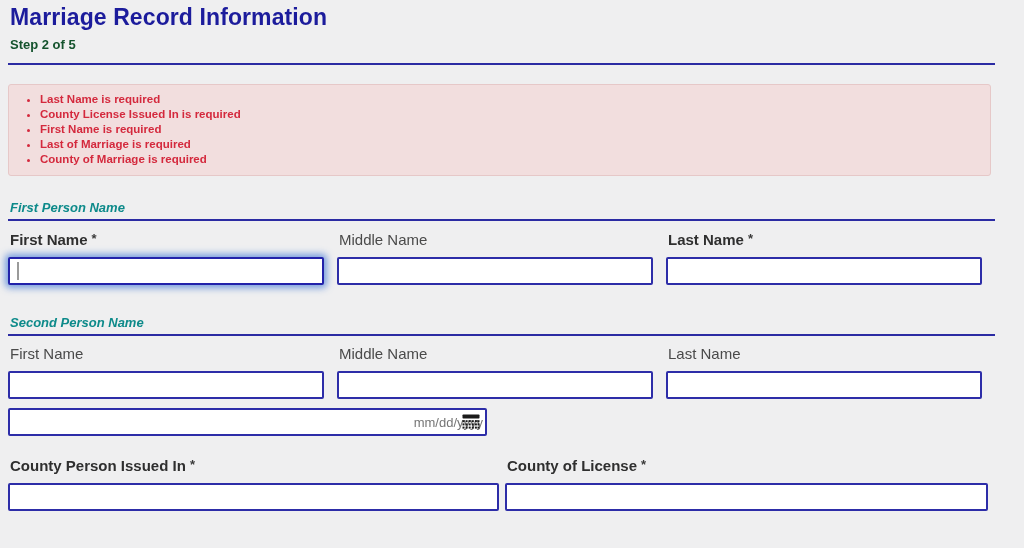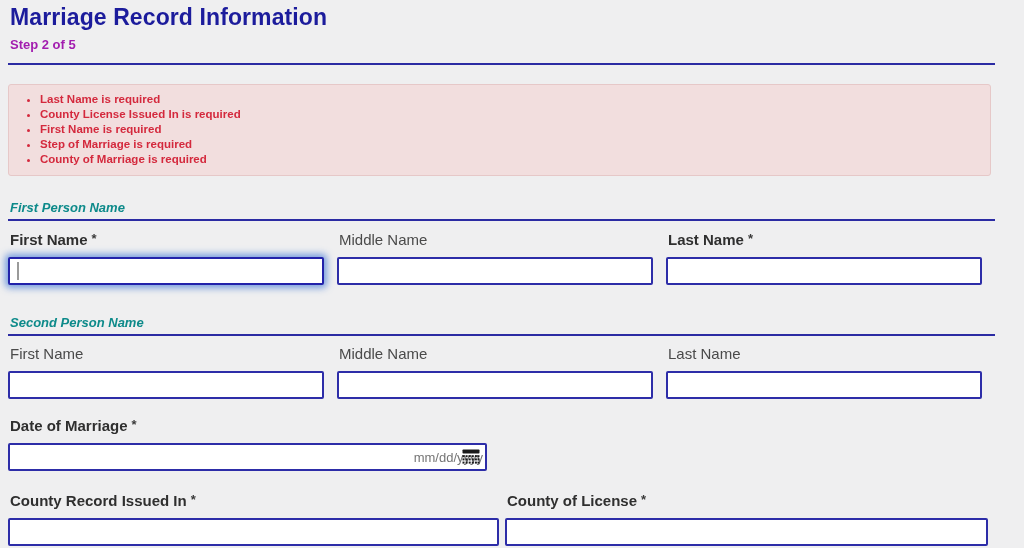--- a/index.html
+++ b/index.html
@@ -13,21 +13,21 @@
   .page { padding: 2px 29px 0 8px; }
 
   .page-title {
     font-size: 23px; font-weight: bold;
     color: #1c1c9c;
     margin: 2px 0 0 2px;
     letter-spacing: 0.1px;
   }
   .step-indicator {
     font-size: 13px; font-weight: bold;
-    color: #a21caf;
+    color: #14532d;
     margin: 6px 0 0 2px;
   }
   .top-rule {
     border: none;
     border-top: 2px solid #2b2ba3;
     margin: 11px 0 0 0;
   }
 
   .error-box {
     margin: 19px 4px 0 0;
@@ -139,21 +139,21 @@
 
   <div class="page-title">Marriage Record Information</div>
   <div class="step-indicator">Step 2 of 5</div>
   <hr class="top-rule">
 
   <div class="error-box">
     <ul>
       <li>Last Name is required</li>
       <li>County License Issued In is required</li>
       <li>First Name is required</li>
-      <li>Step of Marriage is required</li>
+      <li>Last of Marriage is required</li>
       <li>County of Marriage is required</li>
     </ul>
   </div>
 
   <div class="section-heading">First Person Name</div>
   <div class="grid3">
     <div>
       <label class="field-label required"><span>First Name</span><span class="req-mark">*</span></label>
       <div class="input-wrap focused">
         <input class="text-input" type="text" value="" style="">
@@ -179,21 +179,20 @@
     <div>
       <label class="field-label"><span>Middle Name</span></label>
       <input class="text-input" type="text" value="" style="">
     </div>
     <div>
       <label class="field-label"><span>Last Name</span></label>
       <input class="text-input" type="text" value="" style="">
     </div>
   </div>
 
-  <label class="field-label required mt-date-label"><span>Date of Marriage</span><span class="req-mark">*</span></label>
   <div class="date-wrap">
     <input class="text-input" type="text" placeholder="mm/dd/yyyy" style="">
     <button class="calendar-btn">
       <svg width="18" height="16" viewBox="0 0 18 16" aria-hidden="true">
         <rect x="0.5" y="0.5" width="17" height="4" rx="0.8" fill="#1a1a1a"></rect>
         <g fill="#1a1a1a">
           <rect x="0.5" y="6.2" width="2" height="2"></rect>
             <rect x="3.6" y="6.2" width="2" height="2"></rect>
             <rect x="6.7" y="6.2" width="2" height="2"></rect>
             <rect x="9.8" y="6.2" width="2" height="2"></rect>
@@ -211,21 +210,21 @@
             <rect x="9.8" y="12.6" width="2" height="2"></rect>
             <rect x="12.9" y="12.6" width="2" height="2"></rect>
             <rect x="15.5" y="12.6" width="2" height="2"></rect>
         </g>
       </svg>
     </button>
   </div>
 
   <div class="grid-county">
     <div>
-      <label class="field-label required"><span>County Record Issued In</span><span class="req-mark">*</span></label>
+      <label class="field-label required"><span>County Person Issued In</span><span class="req-mark">*</span></label>
       <input class="text-input" type="text" value="" style="">
     </div>
     <div>
       <label class="field-label required"><span>County of License</span><span class="req-mark">*</span></label>
       <input class="text-input" type="text" value="" style="">
     </div>
   </div>
 
 </div>
 

